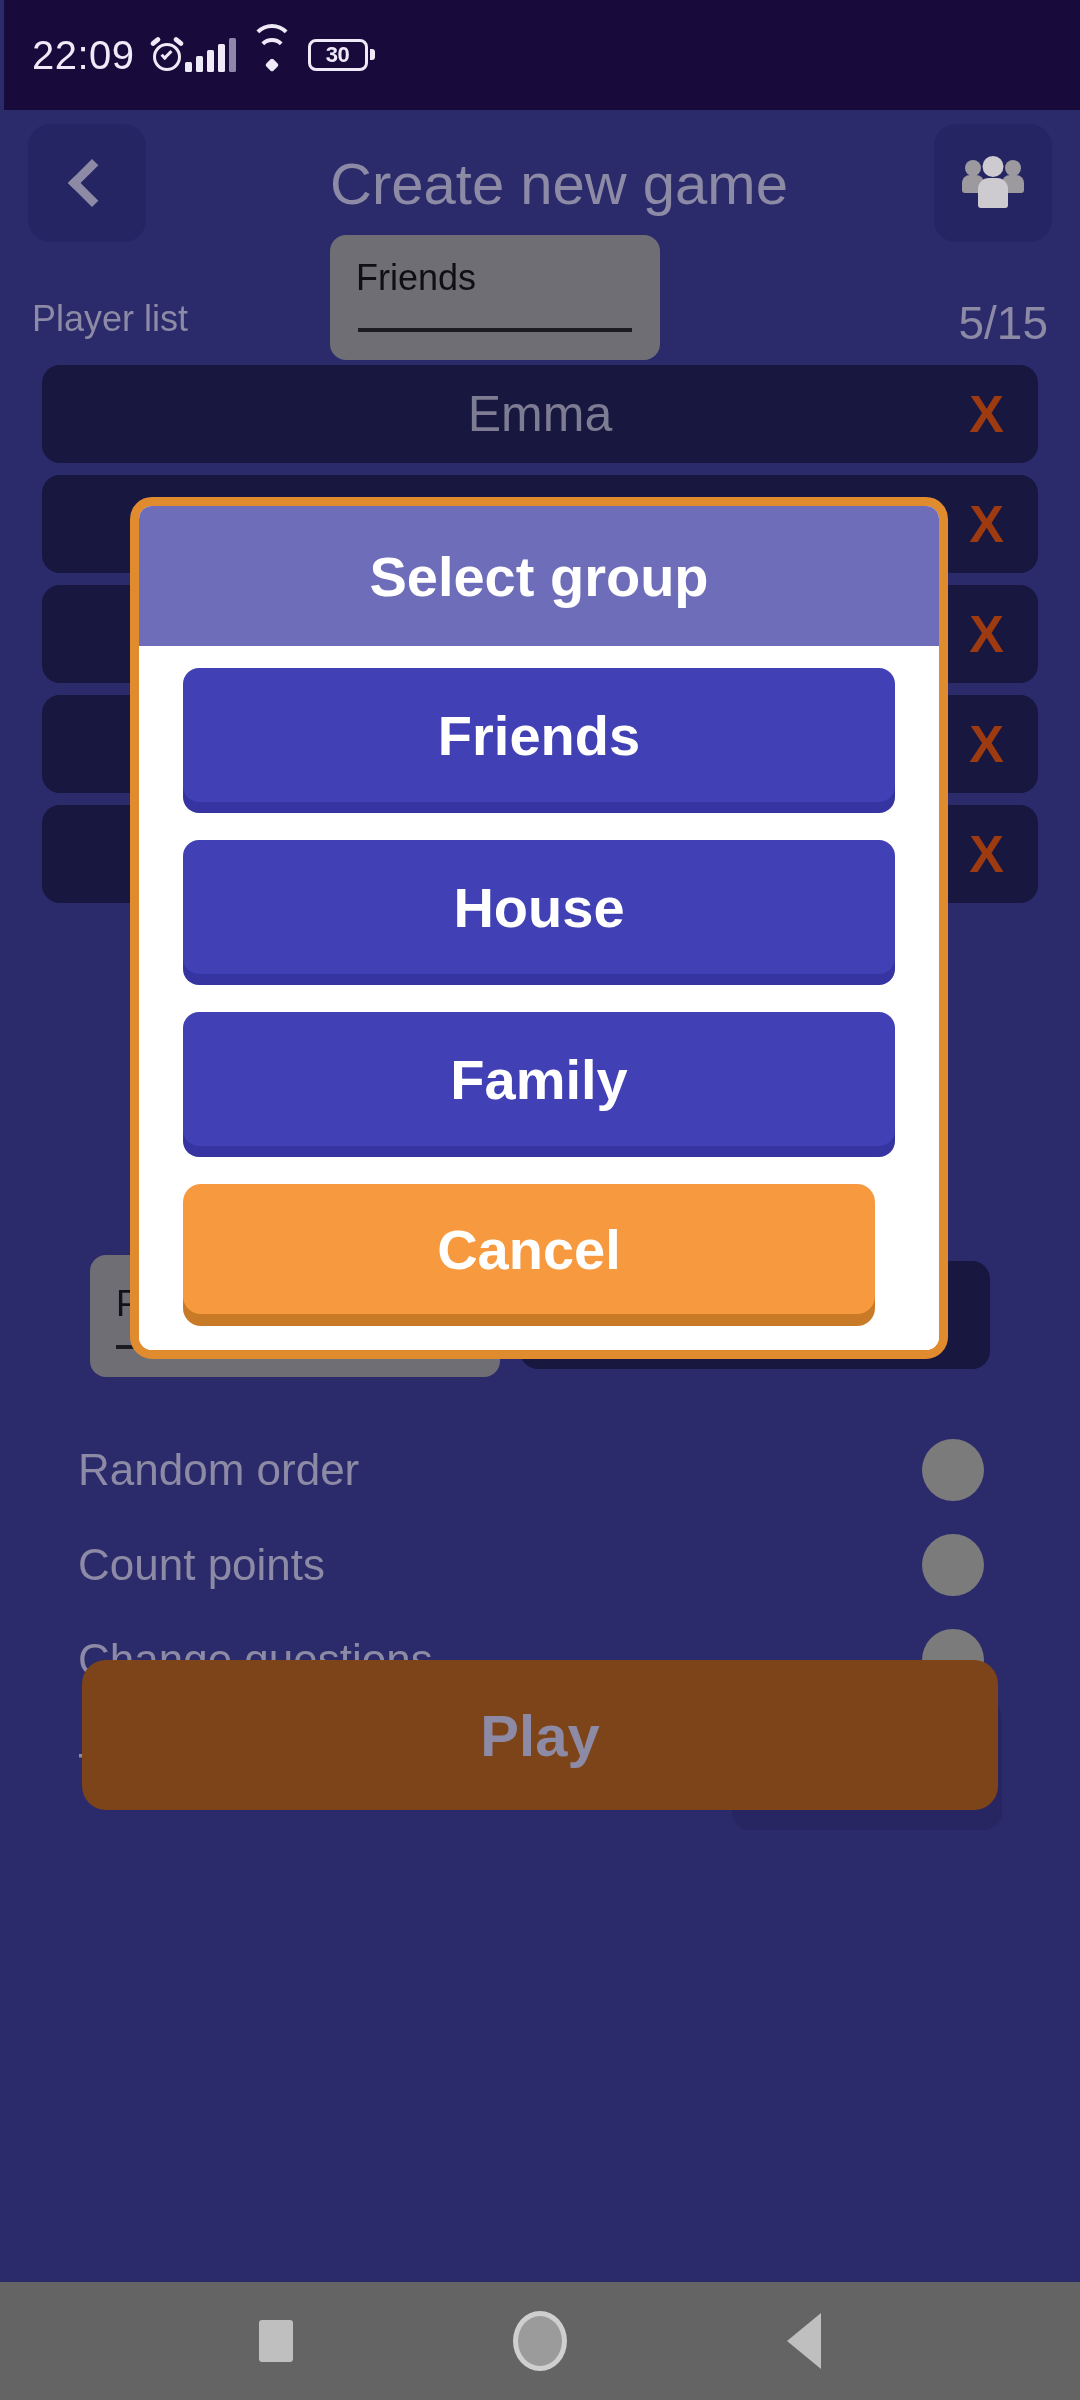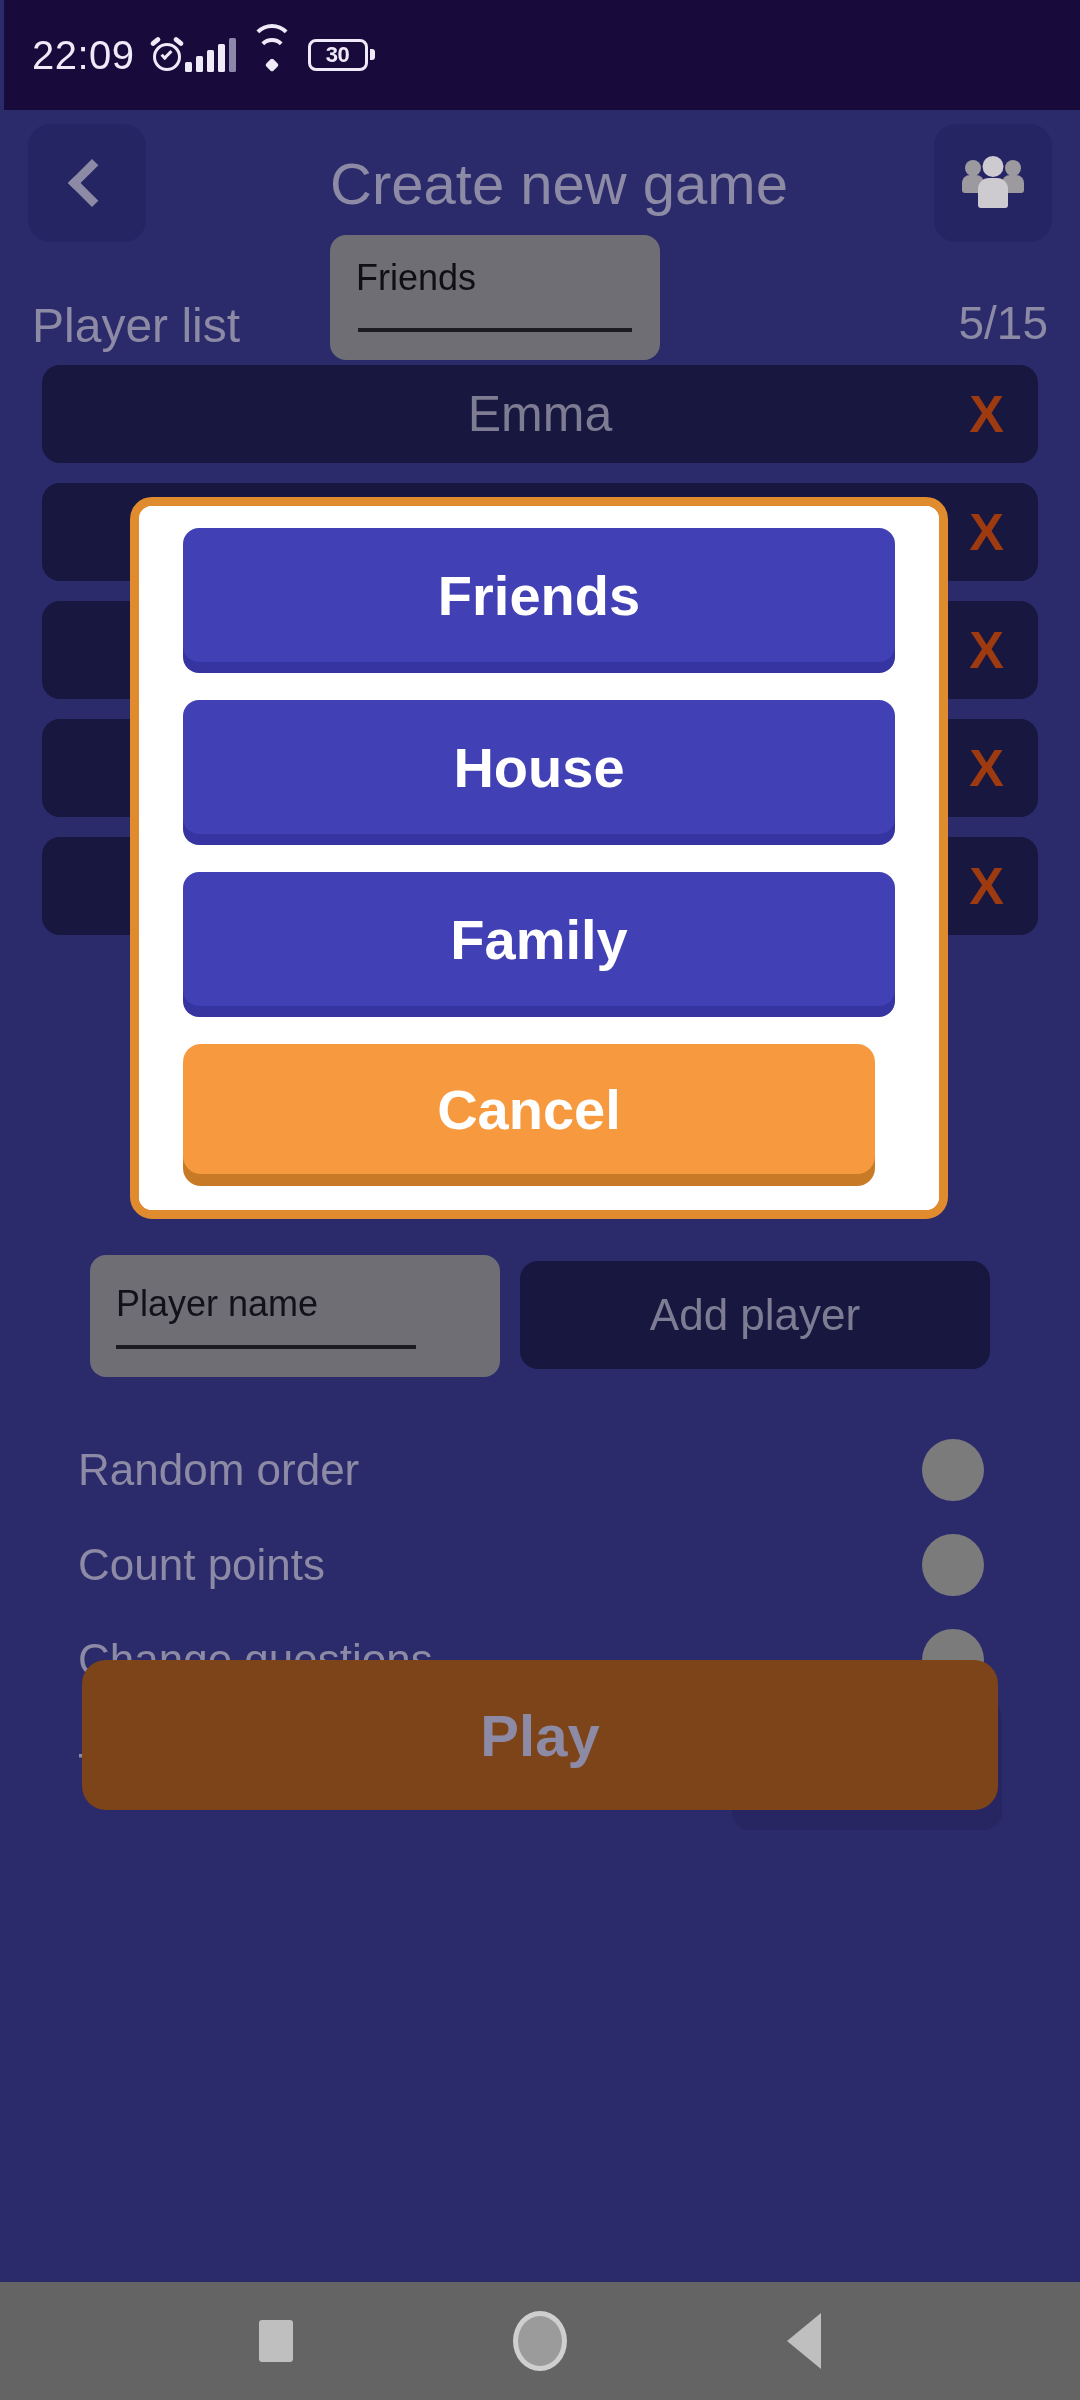--- a/index.html
+++ b/index.html
@@ -101,32 +101,32 @@
                 border-radius:11px 11px 3px 3px; background:#cdcbd0;}
 
   .title {
     position:absolute; left:0; right:0; top:0; height:146px;
     display:flex; align-items:center; justify-content:center;
     color:#8d8aa5; font-size:58px;padding-left:38px;
   }
 
   
   .plist-row { position:relative; height:120px; }
-  .plist-label { position:absolute; left:32px; top:38px; color:#8d8aa5; font-size:48px; }
+  .plist-label { position:absolute; left:32px; top:38px; color:#8d8aa5; font-size:36px; }
   .group-field {
     position:absolute; left:330px; top:-25px; width:330px; height:125px;
     background:#6f6e75; border-radius:16px; padding:22px 26px 0 26px;
   }
   .group-field .val { color:#100f14; font-size:36px; }
   .group-field .ul { position:absolute; left:28px; right:28px; bottom:28px; height:4px; background:#1c1b22; }
   .plist-count { position:absolute; right:32px; top:36px; color:#8d8aa5; font-size:46px; }
 
   .players { position:absolute; left:42px; right:42px; top:255px; }
   .player-card {
-    position:relative; height:98px; margin-bottom:20px;
+    position:relative; height:98px; margin-bottom:12px;
     background:#181740; border-radius:18px;
     display:flex; align-items:center; justify-content:center;
   }
   .player-card .pname { color:#7e7c93; font-size:50px; }
   .player-card .xbtn {
     position:absolute; right:34px; top:50%; transform:translateY(-50%);
     color:#9e3a10; font-size:52px; font-weight:bold;
   }
 
   .addrow { position:absolute; left:48px; right:48px; top:890px; height:122px; }
@@ -331,20 +331,21 @@
           <span class="slider-knob"></span>
           <span class="slider-val">40 seconds</span>
         </div>
       </div>
 
       <div class="play-btn">Play</div>
     </div>
   </div>
 
   <div id="dialog" style="height: auto;">
+    <div class="dlg-head">Select group</div>
     <div class="dlg-body">
       <div class="opt-btn">Friends</div>
       <div class="opt-btn">House</div>
       <div class="opt-btn">Family</div>
     </div>
     <div class="dlg-foot">
       <div class="cancel-btn">Cancel</div>
     </div>
   </div>
 

